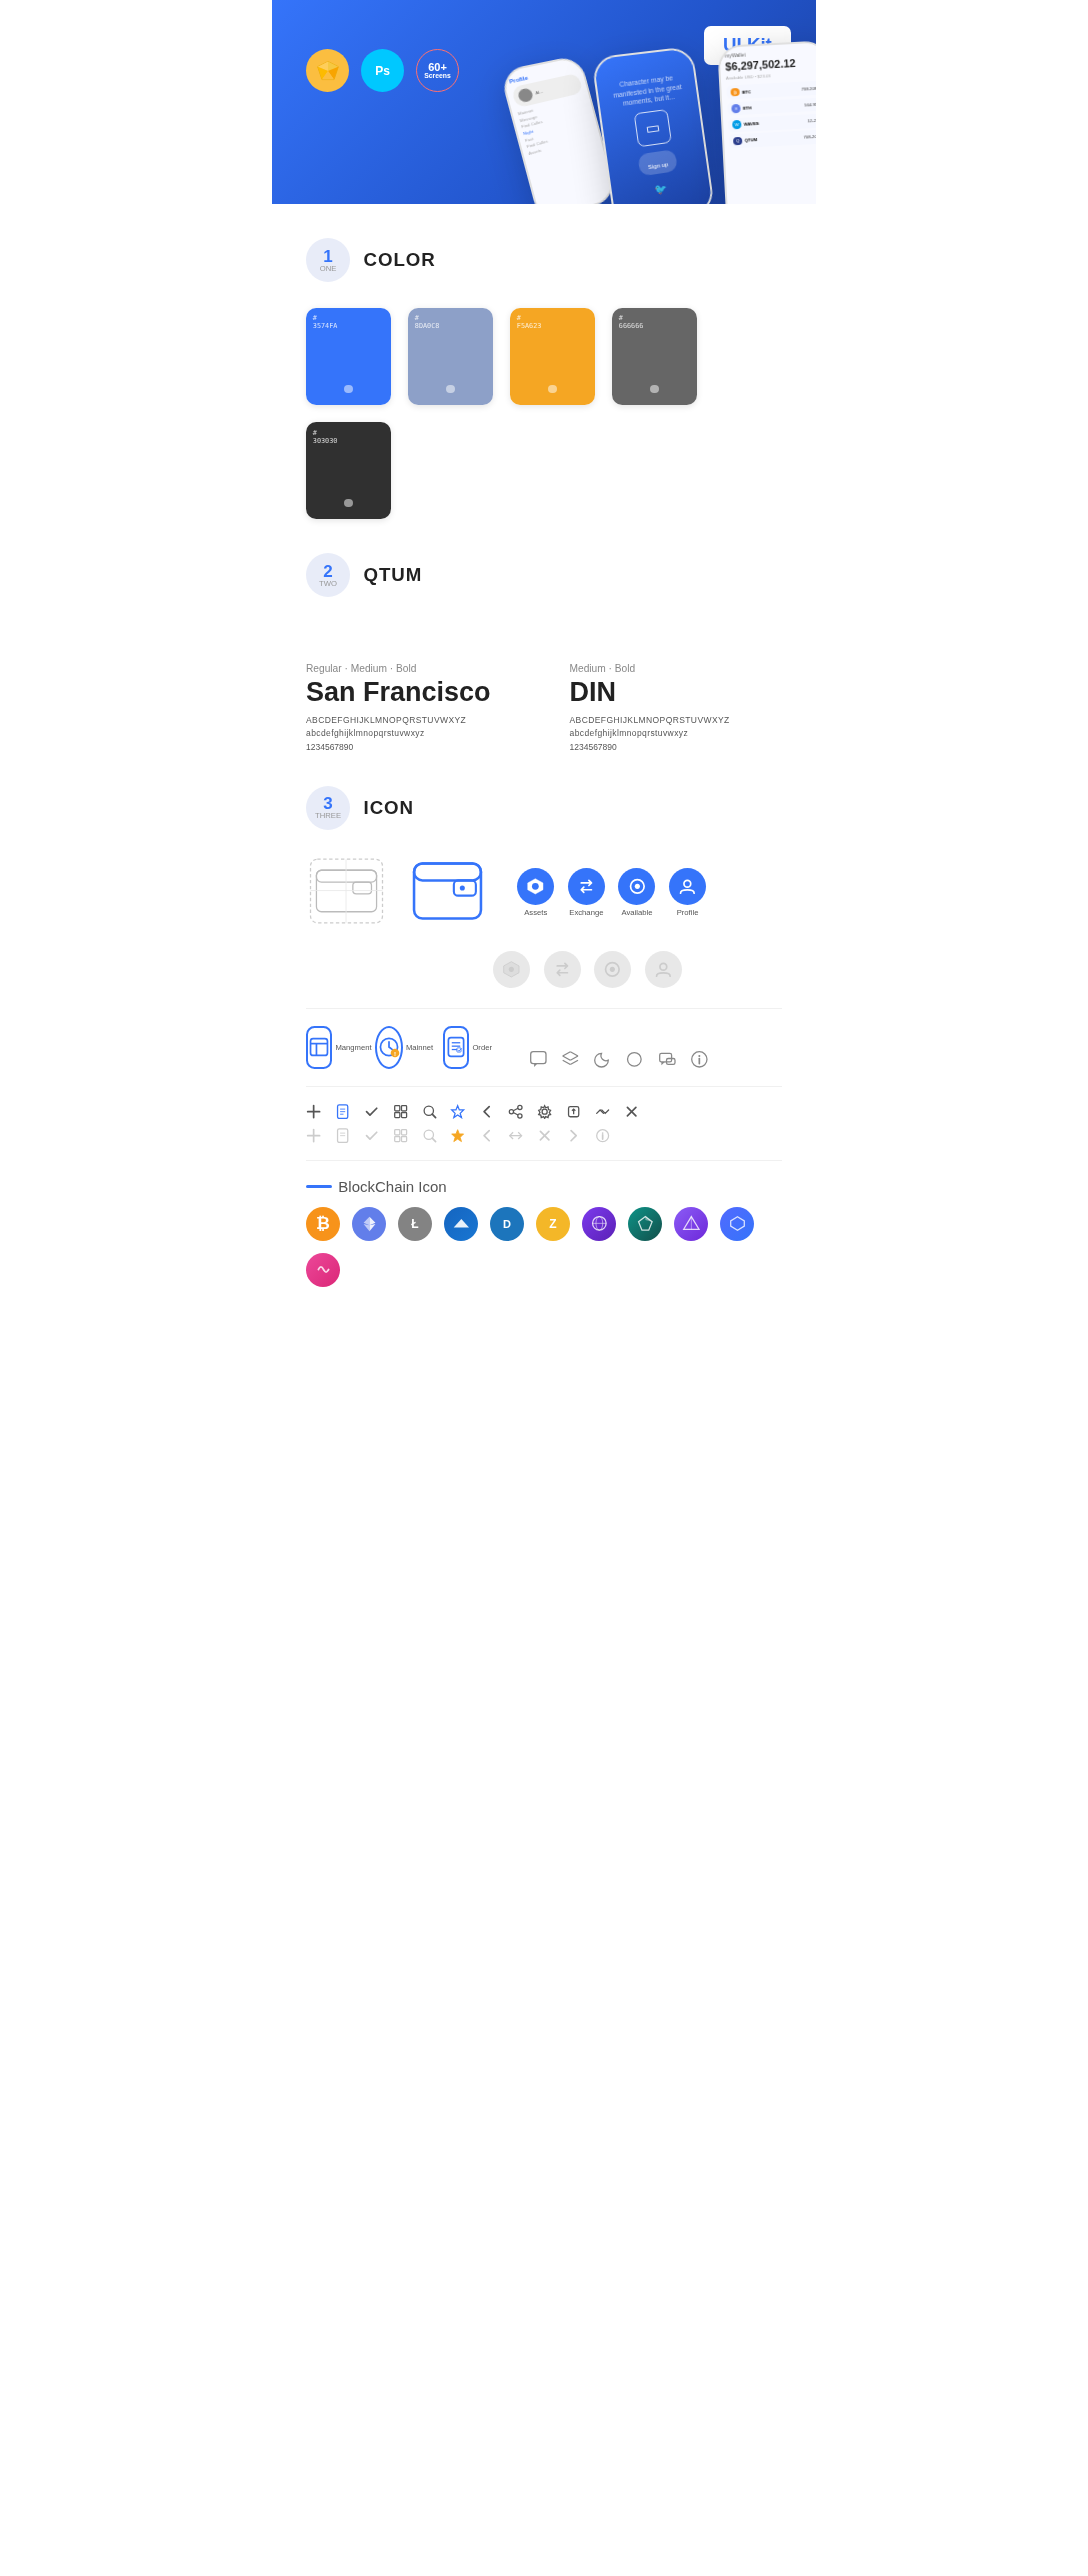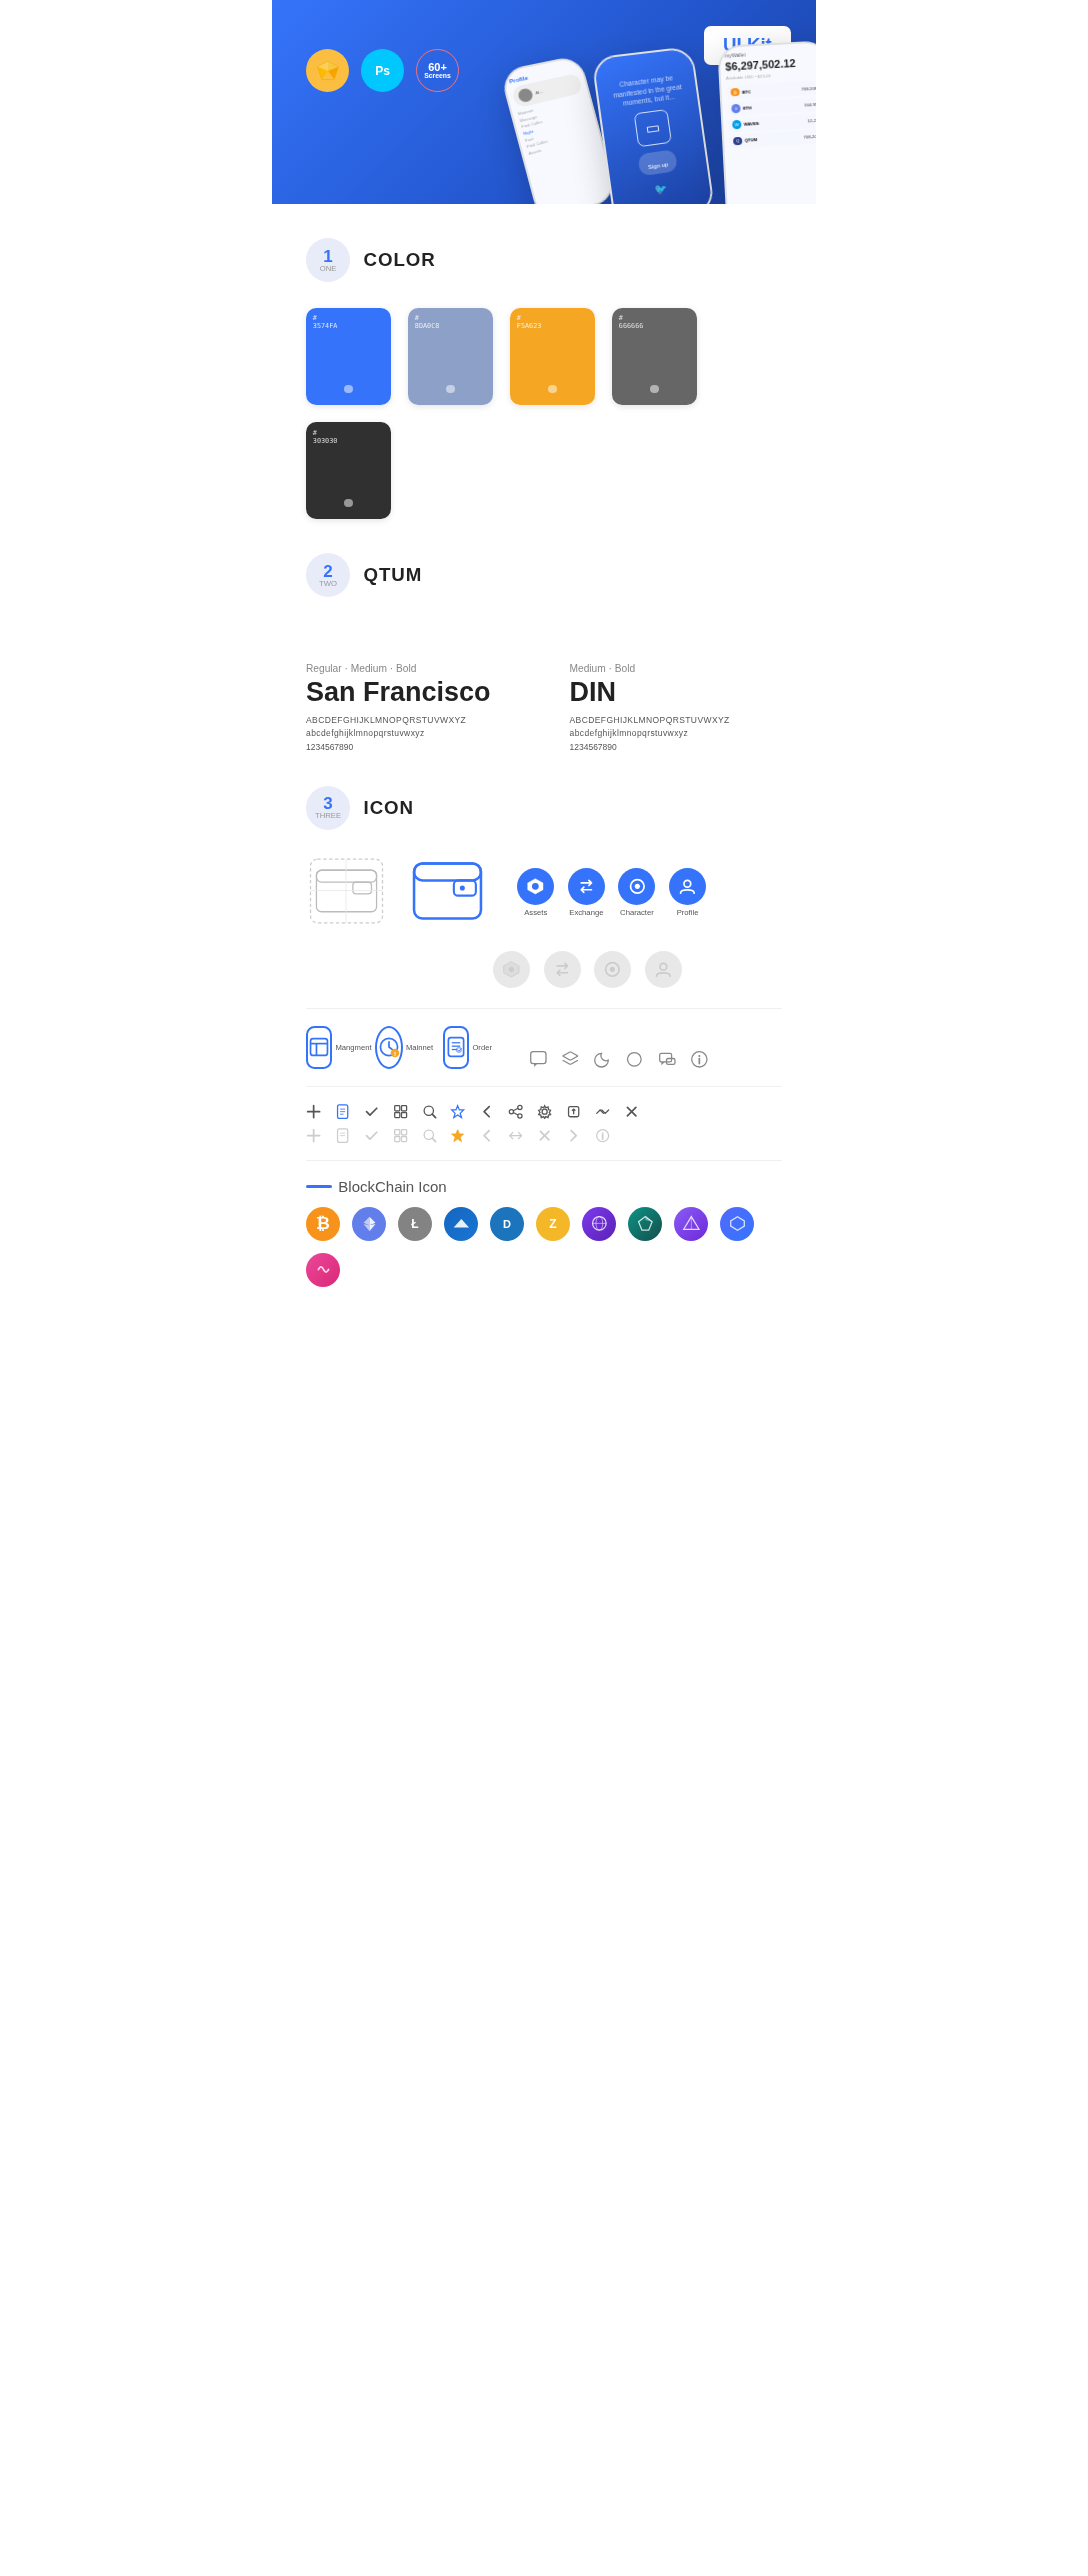--- a/index.html
+++ b/index.html
@@ -543,21 +543,21 @@
           </div>
           <span class="icon-lbl">Exchange</span>
         </div>
         <div class="colored-nav-icon">
           <div class="icon-circle">
             <svg width="18.7" height="18.7" viewBox="0 0 22 22">
                 <circle cx="11" cy="11" r="8" fill="none" stroke="#fff" stroke-width="2"></circle>
                 <circle cx="11" cy="11" r="3" fill="#fff"></circle>
               </svg>
           </div>
-          <span class="icon-lbl">Character</span>
+          <span class="icon-lbl">Available</span>
         </div>
         <div class="colored-nav-icon">
           <div class="icon-circle">
             <svg width="18.7" height="18.7" viewBox="0 0 22 22">
                 <circle cx="11" cy="8" r="4" fill="none" stroke="#fff" stroke-width="2"></circle>
                 <path d="M3 19 C3 14 19 14 19 19" stroke="#fff" stroke-width="2" fill="none" stroke-linecap="round"></path>
               </svg>
           </div>
           <span class="icon-lbl">Profile</span>
         </div>

